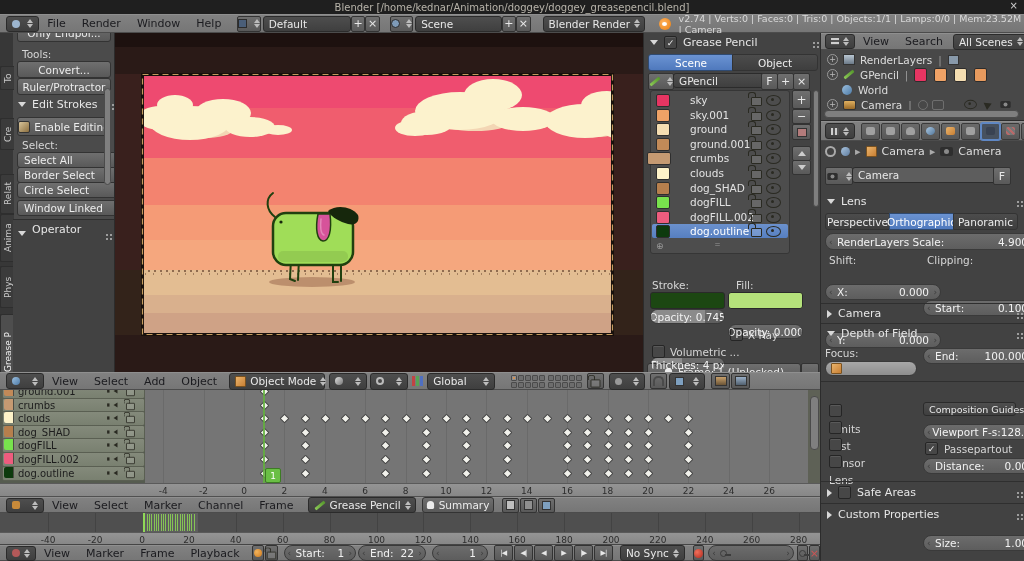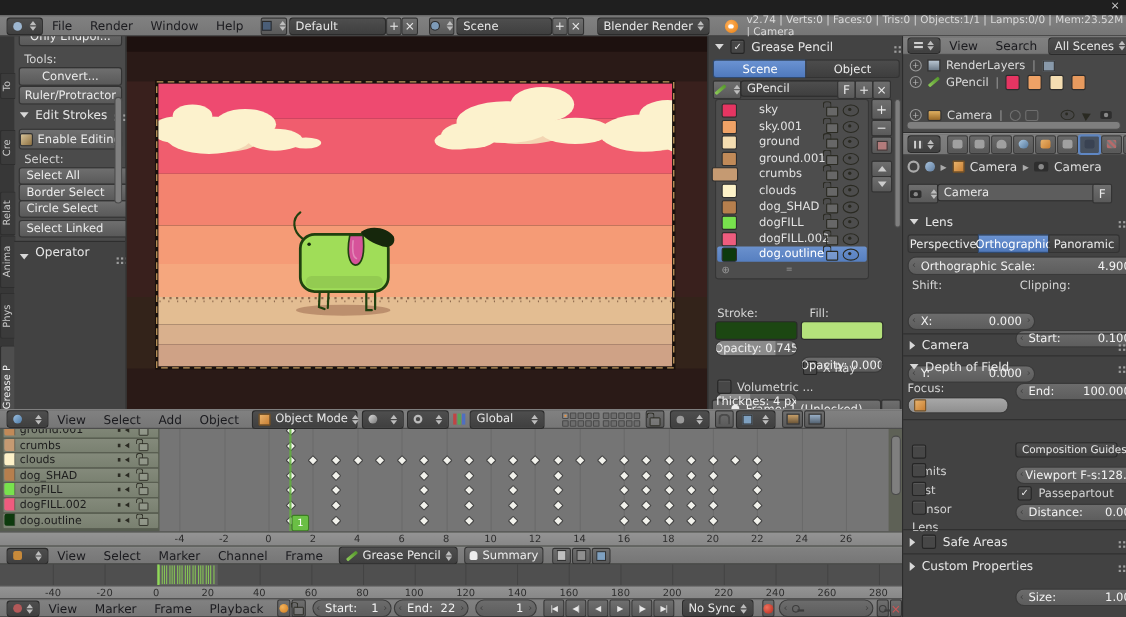--- a/index.html
+++ b/index.html
@@ -107,20 +107,21 @@
   .lcell.on::after{content:"";position:absolute;left:1px;top:1px;width:2px;height:2px;border-radius:50%;background:#e98f3c;}
   .minibtn{background:linear-gradient(#6f6f6f,#595959);border:1px solid #333;border-radius:2px;
            display:flex;align-items:center;justify-content:center;color:#e8e8e8;}
 </style>
 </head>
 <body>
 
 <div id="root">
 
   <div class="abs" id="titlebar" style="left:0;top:0;width:1024px;height:14px;background:#1f1f1f;display:flex;align-items:center;justify-content:center;">
+    <span style="font-size:10px;color:#b8b4aa;">Blender [/home/kednar/Animation/doggey/doggey_greasepencil.blend]</span>
     <span style="position:absolute;right:6px;top:0;font-size:10px;color:#cfcfcf;">×</span>
   </div>
 
   <div class="abs hdrbar" id="infobar" style="left:0;top:14px;width:1024px;height:19px;padding-left:6px;box-sizing:border-box;">
     <div class="dd" style="height:14px;width:24px;">
       <span style="width:8px;height:8px;border-radius:50%;background:#9db6d0;display:block;"></span>
       <span class="updn"></span>
     </div>
     <div id="ib-menus" style="display:flex;">
         <div class="hmenu" style="position: static;">File</div>
@@ -194,21 +195,21 @@
     <div class="abs btn" style="left:17px;top:119px;width:92px;height:14px;justify-content:flex-start;padding-left:6px;">
       <span>Select All</span>
     </div>
     <div class="abs btn" style="left:17px;top:134px;width:92px;height:14px;justify-content:flex-start;padding-left:6px;">
       <span>Border Select</span>
     </div>
     <div class="abs btn" style="left:17px;top:149px;width:92px;height:14px;justify-content:flex-start;padding-left:6px;">
       <span>Circle Select</span>
     </div>
     <div class="abs btn" style="left:17px;top:167px;width:92px;height:14px;justify-content:flex-start;padding-left:6px;">
-      <span>Select Linked</span>
+      <span>Window Linked</span>
     </div>
     <div class="abs" style="left:13px;top:186px;right:0;bottom:0;background:#424242;border-top:1px solid #2e2e2e;"></div>
     <div class="abs sect" style="left:18px;top:190px;width:90px;align-items:flex-end;">
       <span class="tdown"></span>
       <span>Operator</span>
       <span class="grip" style="margin-left:auto;"></span>
     </div>
     <div class="abs scrollpill" style="left:104px;top:55px;width:5px;height:95px;"></div>
   </div>
 
@@ -822,20 +823,24 @@
       <span class="pencil" style="margin:0 5px;"></span>
       <span>GPencil</span>
       <span style="margin:0 6px;color:#9a9a9a;">|</span>
       <span id="gp-chips" style="display:flex;">
           <div class="ochip" style="background: rgb(230, 53, 98);"></div>
           <div class="ochip" style="background: rgb(239, 162, 102);"></div>
           <div class="ochip" style="background: rgb(244, 221, 177);"></div>
           <div class="ochip" style="background: rgb(231, 154, 94);"></div>
         </span>
     </div>
+    <div class="otrow" style="top:49px;left:21px;">
+      <span class="globeico" style="margin-right:6px;"></span>
+      <span>World</span>
+    </div>
     <div class="otrow" style="top:64px;left:6px;">
       <span class="plus">+</span>
       <span style="width:11px;height:8px;background:linear-gradient(#e0b060,#9a6a28);border:1px solid #333;border-radius:2px;margin:0 5px;"></span>
       <span>Camera</span>
       <span style="margin:0 6px;color:#9a9a9a;">|</span>
       <span style="width:8px;height:8px;border-radius:50%;border:1px solid #888;opacity:.6;"></span>
       <span style="width:10px;height:8px;border:1px solid #888;border-radius:2px;opacity:.6;margin-left:4px;"></span>
       <span style="margin-left:auto;display:flex;align-items:center;gap:7px;margin-right:4px;">
         <span class="ieye" style="transform:scale(.85);"></span>
         <span style="width:0;height:0;border-top:4px solid transparent;border-bottom:4px solid transparent;border-left:7px solid #2a2a22;transform:rotate(-25deg);"></span>
@@ -907,21 +912,21 @@
     <div class="abs btn darkb" style="left:4px;top:92px;width:63px;height:15px;border-radius:3px 0 0 3px;">
       <span>Perspective</span>
     </div>
     <div class="abs btn blue" style="left:68px;top:92px;width:63px;height:15px;border-radius:0;">
       <span>Orthographic</span>
     </div>
     <div class="abs btn darkb" style="left:132px;top:92px;width:63px;height:15px;border-radius:0 3px 3px 0;">
       <span>Panoramic</span>
     </div>
     <div class="abs nf" style="left:4px;top:112px;width:191px;height:15px;">
-      <span>Orthographic Scale:</span>
+      <span>RenderLayers Scale:</span>
       <span>4.900</span>
     </div>
     <span class="abs lab" style="left:8px;top:133px;">Shift:</span>
     <span class="abs lab" style="left:106px;top:133px;">Clipping:</span>
     <div class="abs nf" style="left:4px;top:146px;width:92px;height:14px;">
       <span>X:</span>
       <span>0.000</span>
     </div>
     <div class="abs nf" style="left:102px;top:146px;width:93px;height:14px;">
       <span>Start:</span>

